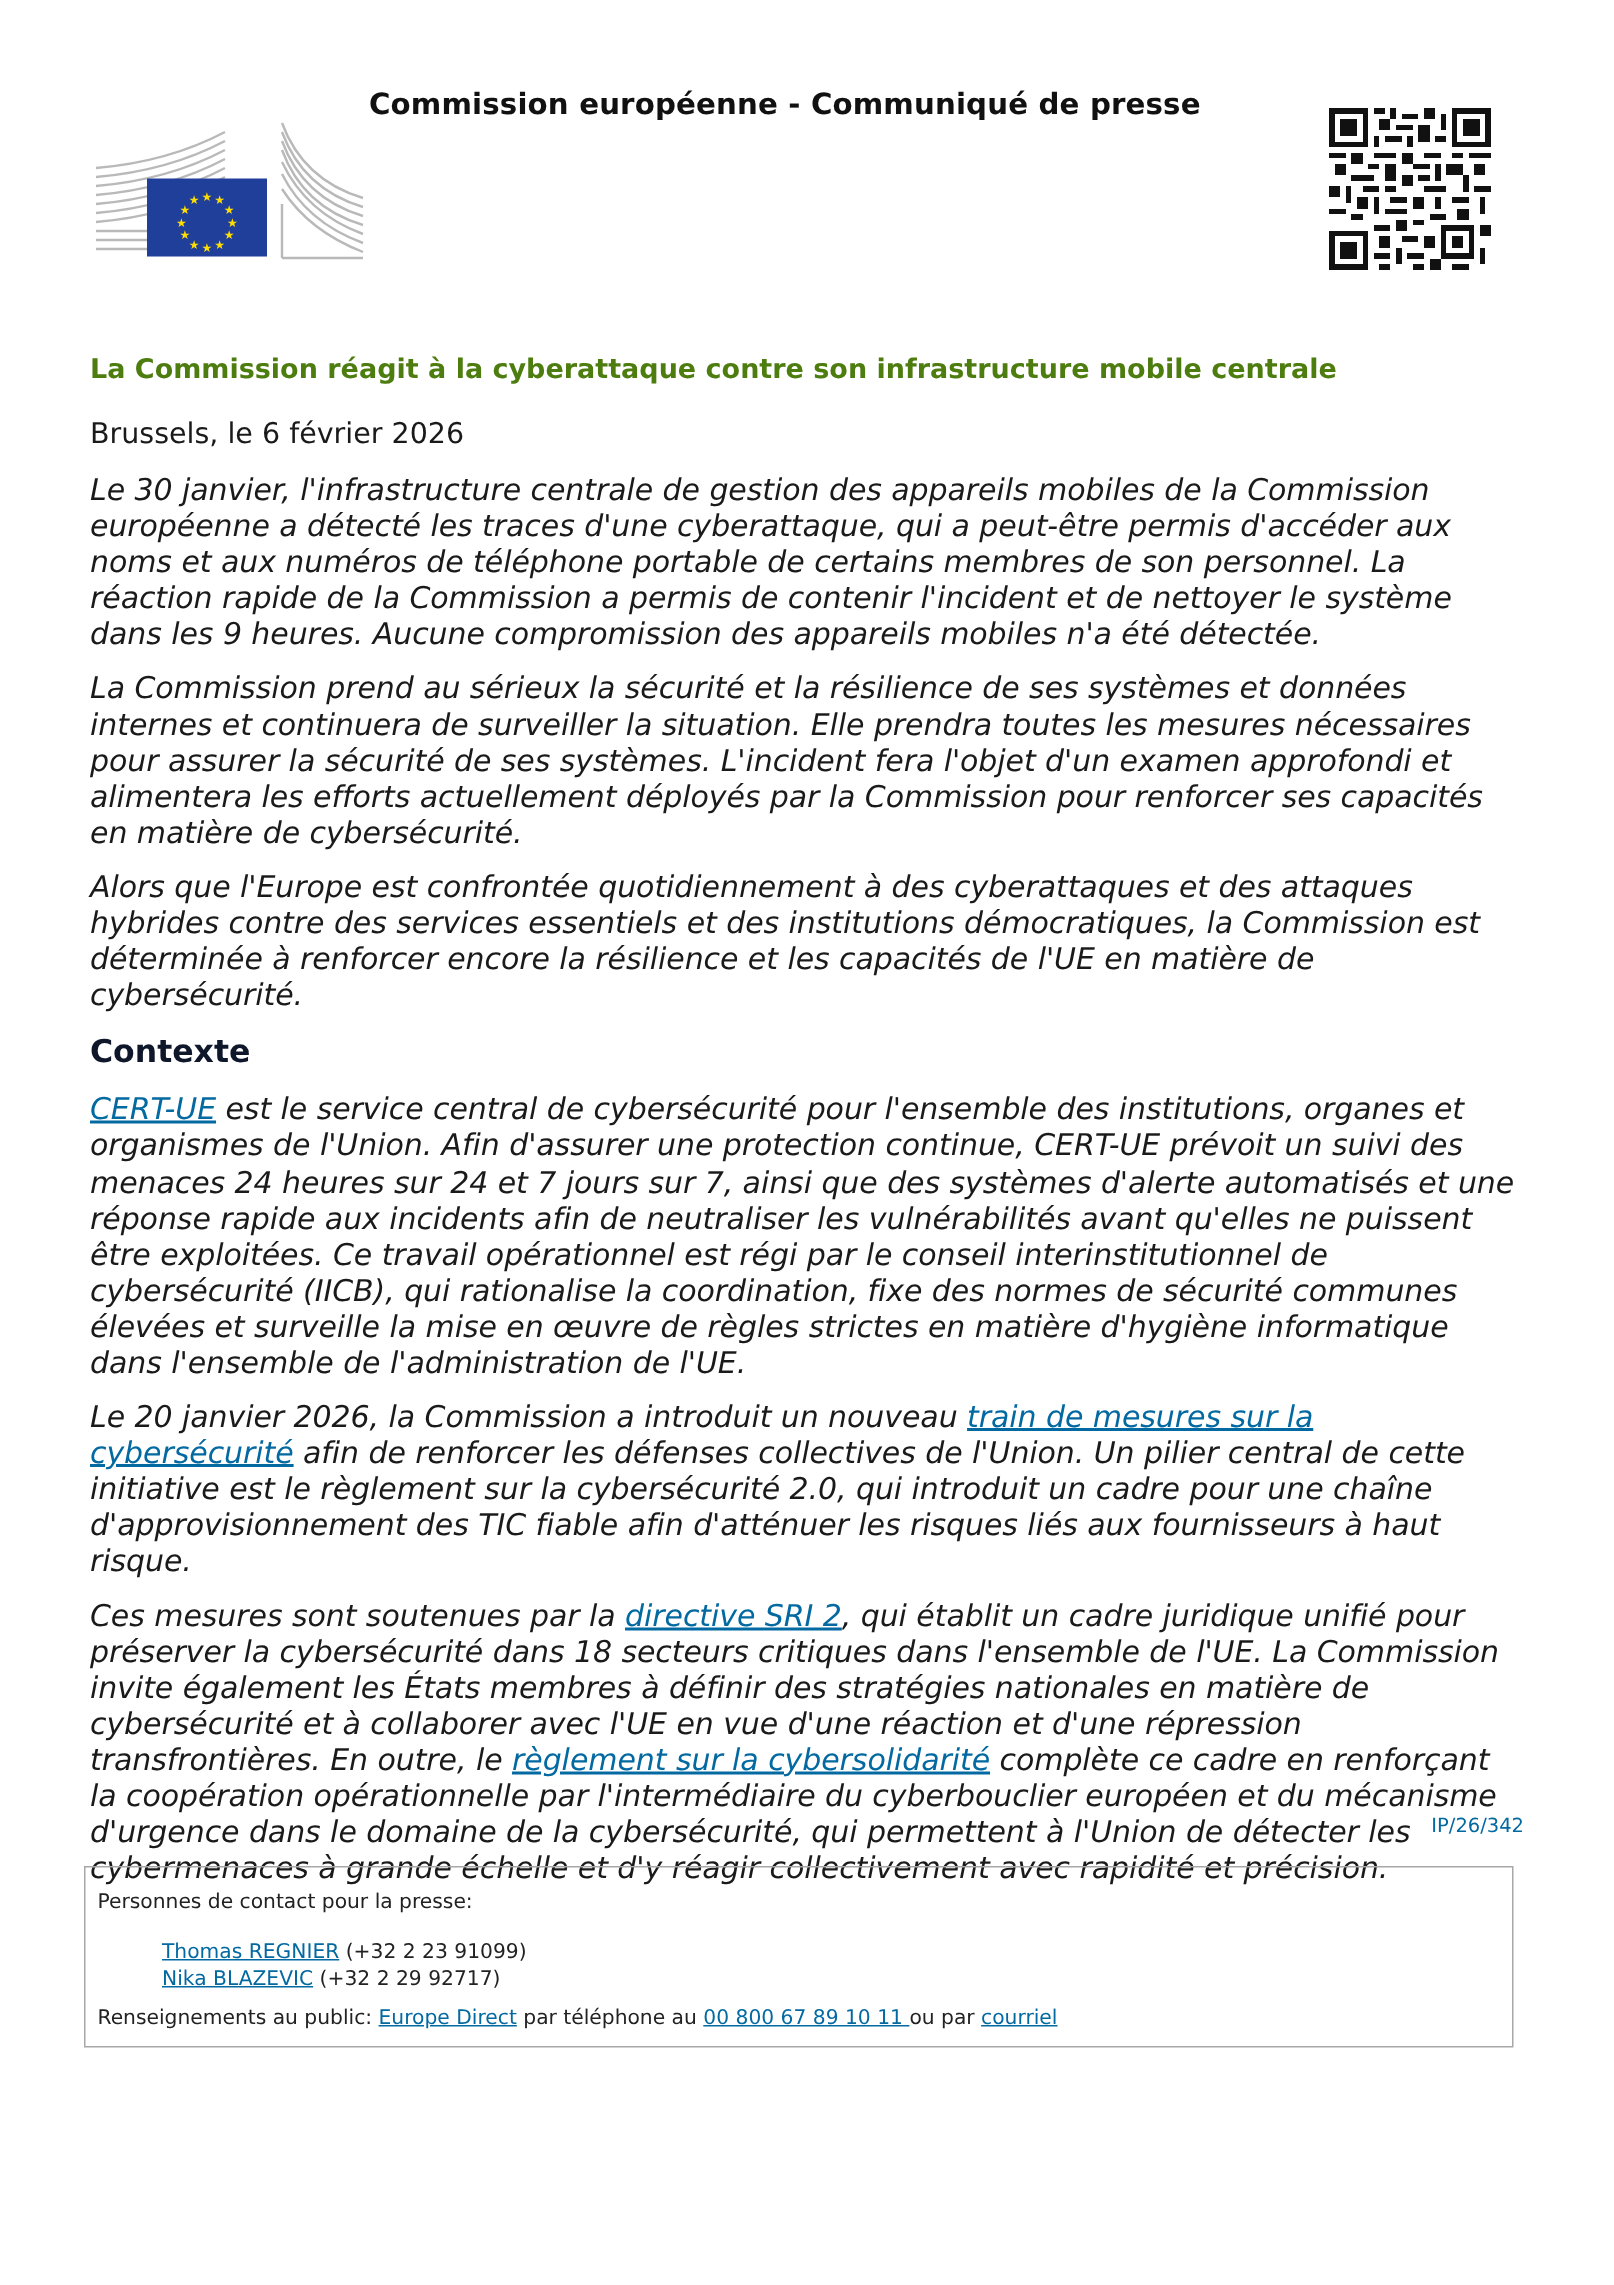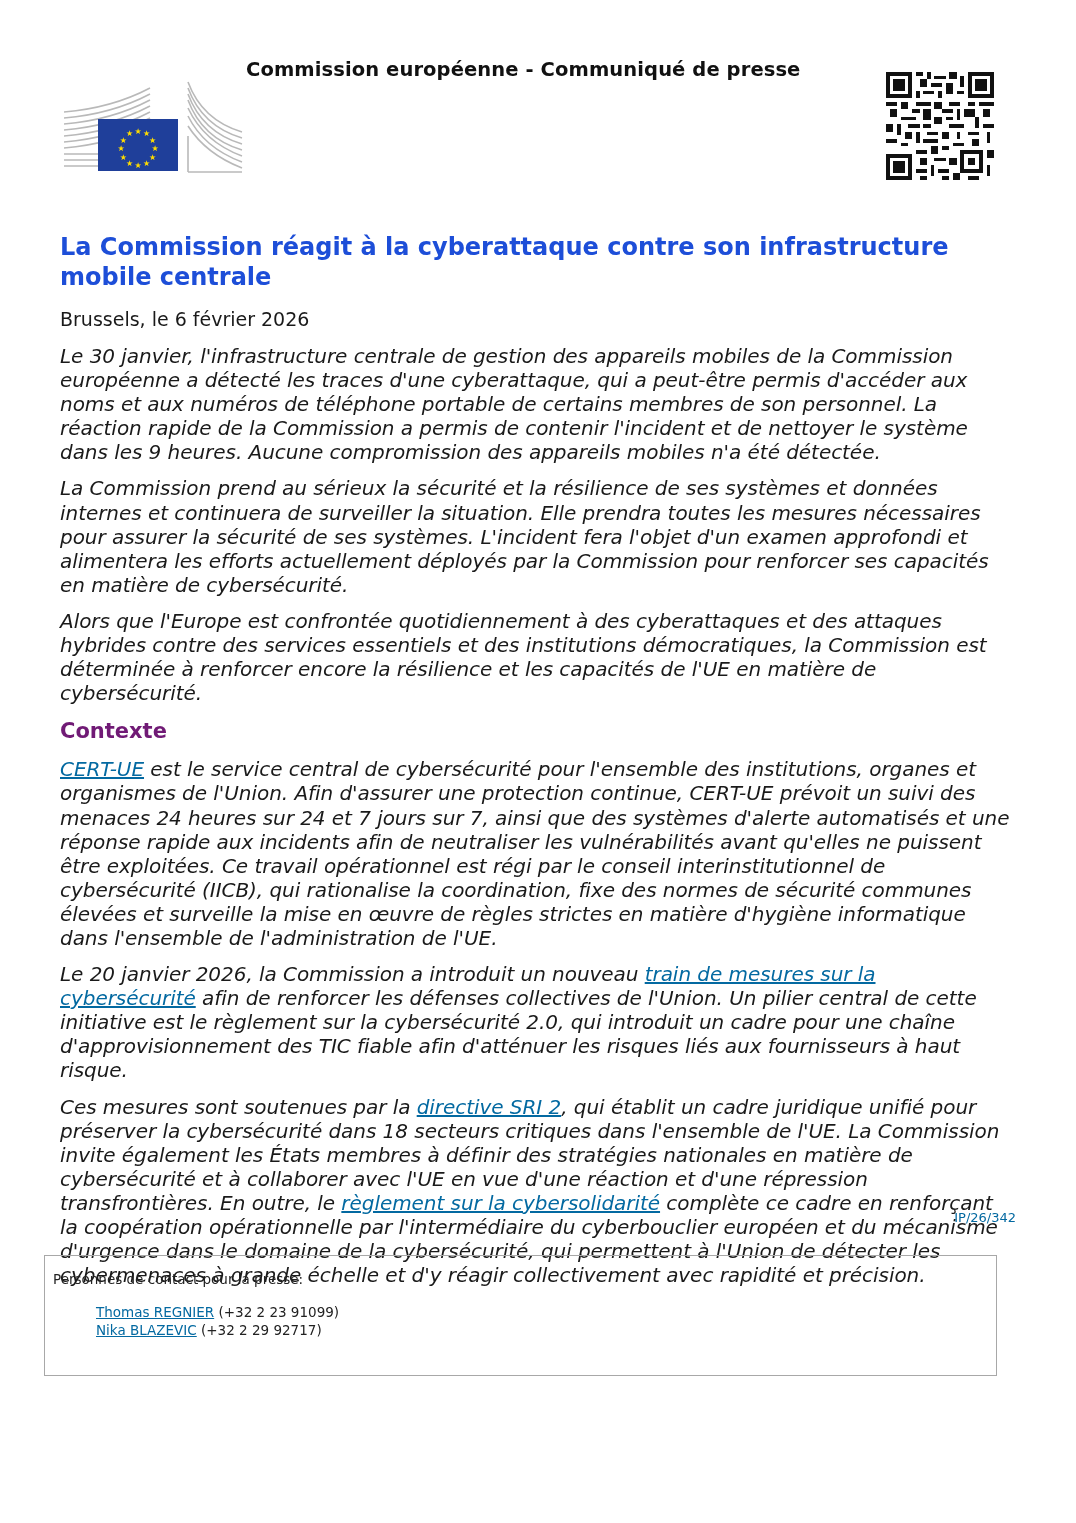--- a/index.html
+++ b/index.html
@@ -10,33 +10,33 @@
     a { color: #0369a1; text-decoration: underline; }
     .header-title {
       position: absolute; left: 246px; top: 58px;
       font-size: 19.5px; font-weight: bold; color: #111; white-space: nowrap;
       letter-spacing: 0.1px;
     }
     .logo { position: absolute; left: 62px; top: 80px; width: 182px; height: 94px; }
     .qr { position: absolute; left: 886px; top: 72px; width: 108px; height: 108px; }
     .content { position: absolute; left: 60px; top: 232px; width: 956px; }
     .main-title {
-      margin: 0; font-size: 24px; font-weight: bold; line-height: 30px; color: #1d4ed8;
+      margin: 0; font-size: 18px; font-weight: bold; line-height: 30px; color: #4d7c0f;
     }
     .dateline { margin: 14px 0 0 0; font-size: 19px; line-height: 26px; }
     .para {
       margin: 12px 0 0 0; font-size: 20px; line-height: 24.1px; color: #1a1a1a;
       letter-spacing: -0.05px;
       font-style: italic;
     }
-    .section-title { margin: 12px 0 0 0; font-size: 21px; font-weight: bold; line-height: 28px; color: #701a75; }
+    .section-title { margin: 12px 0 0 0; font-size: 21px; font-weight: bold; line-height: 28px; color: #0f172a; }
     .ref { position: absolute; right: 60px; top: 1210px; font-size: 13px; color: #0369a1; }
     .contact-box {
-      position: absolute; left: 44px; top: 1244px; width: 953px; height: 121px;
-      border: 1px solid #a8a8a8; box-sizing: border-box; font-size: 13.5px; color: #222; margin-top: 11px;
+      position: absolute; left: 56px; top: 1244px; width: 953px; height: 121px;
+      border: 1px solid #a8a8a8; box-sizing: border-box; font-size: 13.5px; color: #222;
     }
     .contact-label { position: absolute; left: 8px; top: 15px; }
     .contact-list { position: absolute; left: 51px; top: 47px; line-height: 18px; }
     .public-line { position: absolute; left: 8px; top: 92px; white-space: nowrap; }
   </style>
 </head>
 <body>
 
 <div>
   <svg class="logo" viewBox="0 0 182 94" xmlns="http://www.w3.org/2000/svg">
@@ -177,13 +177,14 @@
 </div>
 
 <div class="ref">IP/26/342</div>
 
 <div class="contact-box">
   <div class="contact-label">Personnes de contact pour la presse:</div>
   <div class="contact-list">
     <div><a href="#">Thomas REGNIER</a><span> (+32 2 23 91099)</span></div>
     <div><a href="#">Nika BLAZEVIC</a><span> (+32 2 29 92717)</span></div>
   </div>
+  <div class="public-line"><span>Renseignements au public: </span><a href="#">Europe Direct</a><span> par téléphone au </span><a href="#">00 800 67 89 10 11 </a><span> ou par </span><a href="#">courriel</a></div>
 </div>
 
 </body></html>

